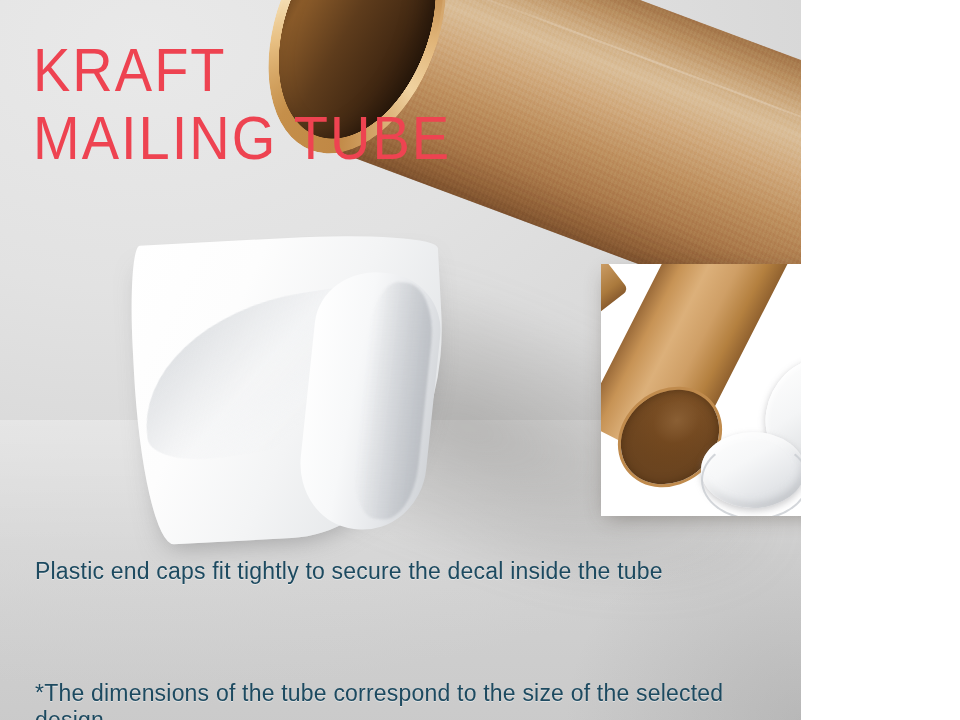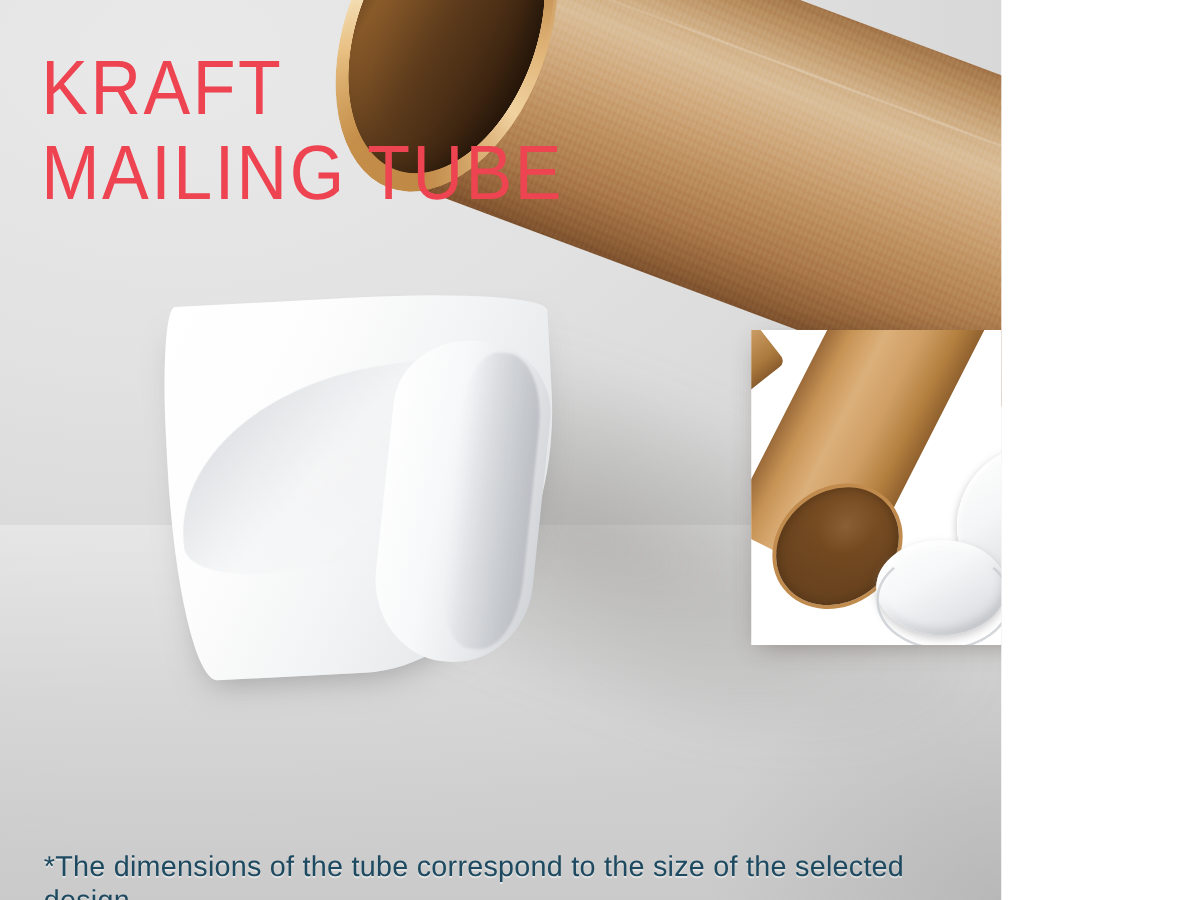--- a/index.html
+++ b/index.html
@@ -230,17 +230,18 @@
     <div class="cap-back"></div>
     <div class="inset-tube it-front"></div>
     <div class="end-open"></div>
     <div class="cap-loose"></div>
     <div class="cap-loose-rim"></div>
   </div>
 
   <div class="title"><span>KRAFT</span><span class="l2">MAILING TUBE</span></div>
 
   <div class="body-text">
+    <span>Plastic end caps fit tightly to secure the decal inside the tube</span>
   </div>
 
   <div class="footnote">*The dimensions of the tube correspond to the size of the selected design.</div>
 
 </div>
 
 </body></html>

